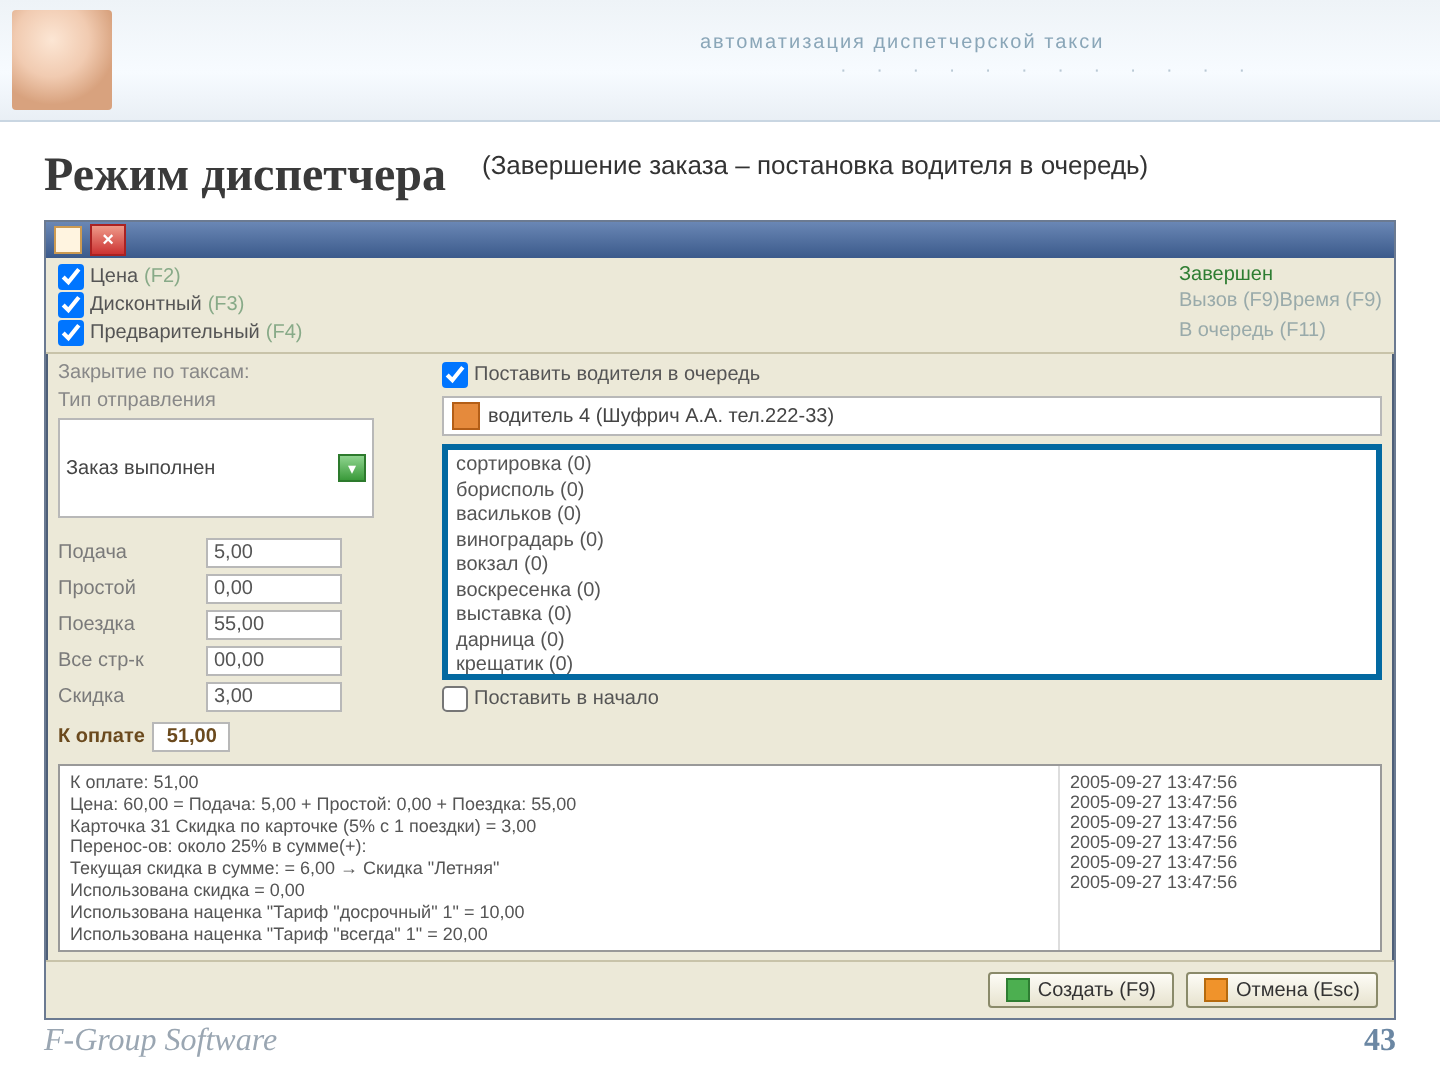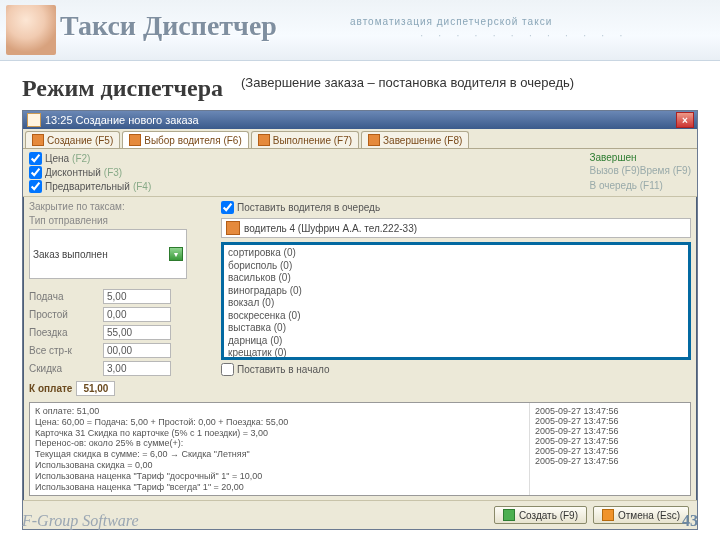--- a/index.html
+++ b/index.html
@@ -52,55 +52,35 @@
 .footer .page{color:#6b87a3;font-style:normal;font-weight:bold}
 .combo{background:#fff;border:1px solid #b8b8b8;padding:17px 3px;display:flex;align-items:center;justify-content:space-between;width:150px}
 .combo .arrow{width:12px;height:12px;background:linear-gradient(#8fd48f,#3a9a3a);border:1px solid #2d7a2d;display:flex;align-items:center;justify-content:center;color:#fff;font-size:8px}
 </style>
 </head>
 <body>
 <div class="stage">
 
 <div class="banner">
   <div class="photo"></div>
-  <div class="brand">Такси Диспетчер</div>
   <div class="subbrand">автоматизация диспетчерской такси</div>
   <div class="dots">· · · · · · · · · · · ·</div>
 </div>
 
 <div class="content">
   <div class="section-title">Режим диспетчера</div>
   <div class="section-desc">(Завершение заказа – постановка водителя в очередь)</div>
 </div>
 
 <div class="window">
   <div class="titlebar">
     <div class="t-icon"></div>
-    <div class="t-text">13:25 Создание нового заказа</div>
     <div class="closebtn">×</div>
   </div>
 
-  <div class="tabs">
-    <div class="tab">
-          <span class="ticon"></span>
-          <span>Создание (F5)</span>
-        </div>
-    <div class="tab active">
-          <span class="ticon"></span>
-          <span>Выбор водителя (F6)</span>
-        </div>
-    <div class="tab">
-          <span class="ticon"></span>
-          <span>Выполнение (F7)</span>
-        </div>
-    <div class="tab">
-          <span class="ticon"></span>
-          <span>Завершение (F8)</span>
-        </div>
-  </div>
 
   <div class="checks">
     <div style="display:flex;flex-direction:column;gap:1px">
       <label class="ck">
             <input type="checkbox" checked="" style="">
             <span>Цена</span> 
             <span style="color:#8a8">(F2)</span>
           </label>
       <label class="ck">
             <input type="checkbox" checked="" style="">

